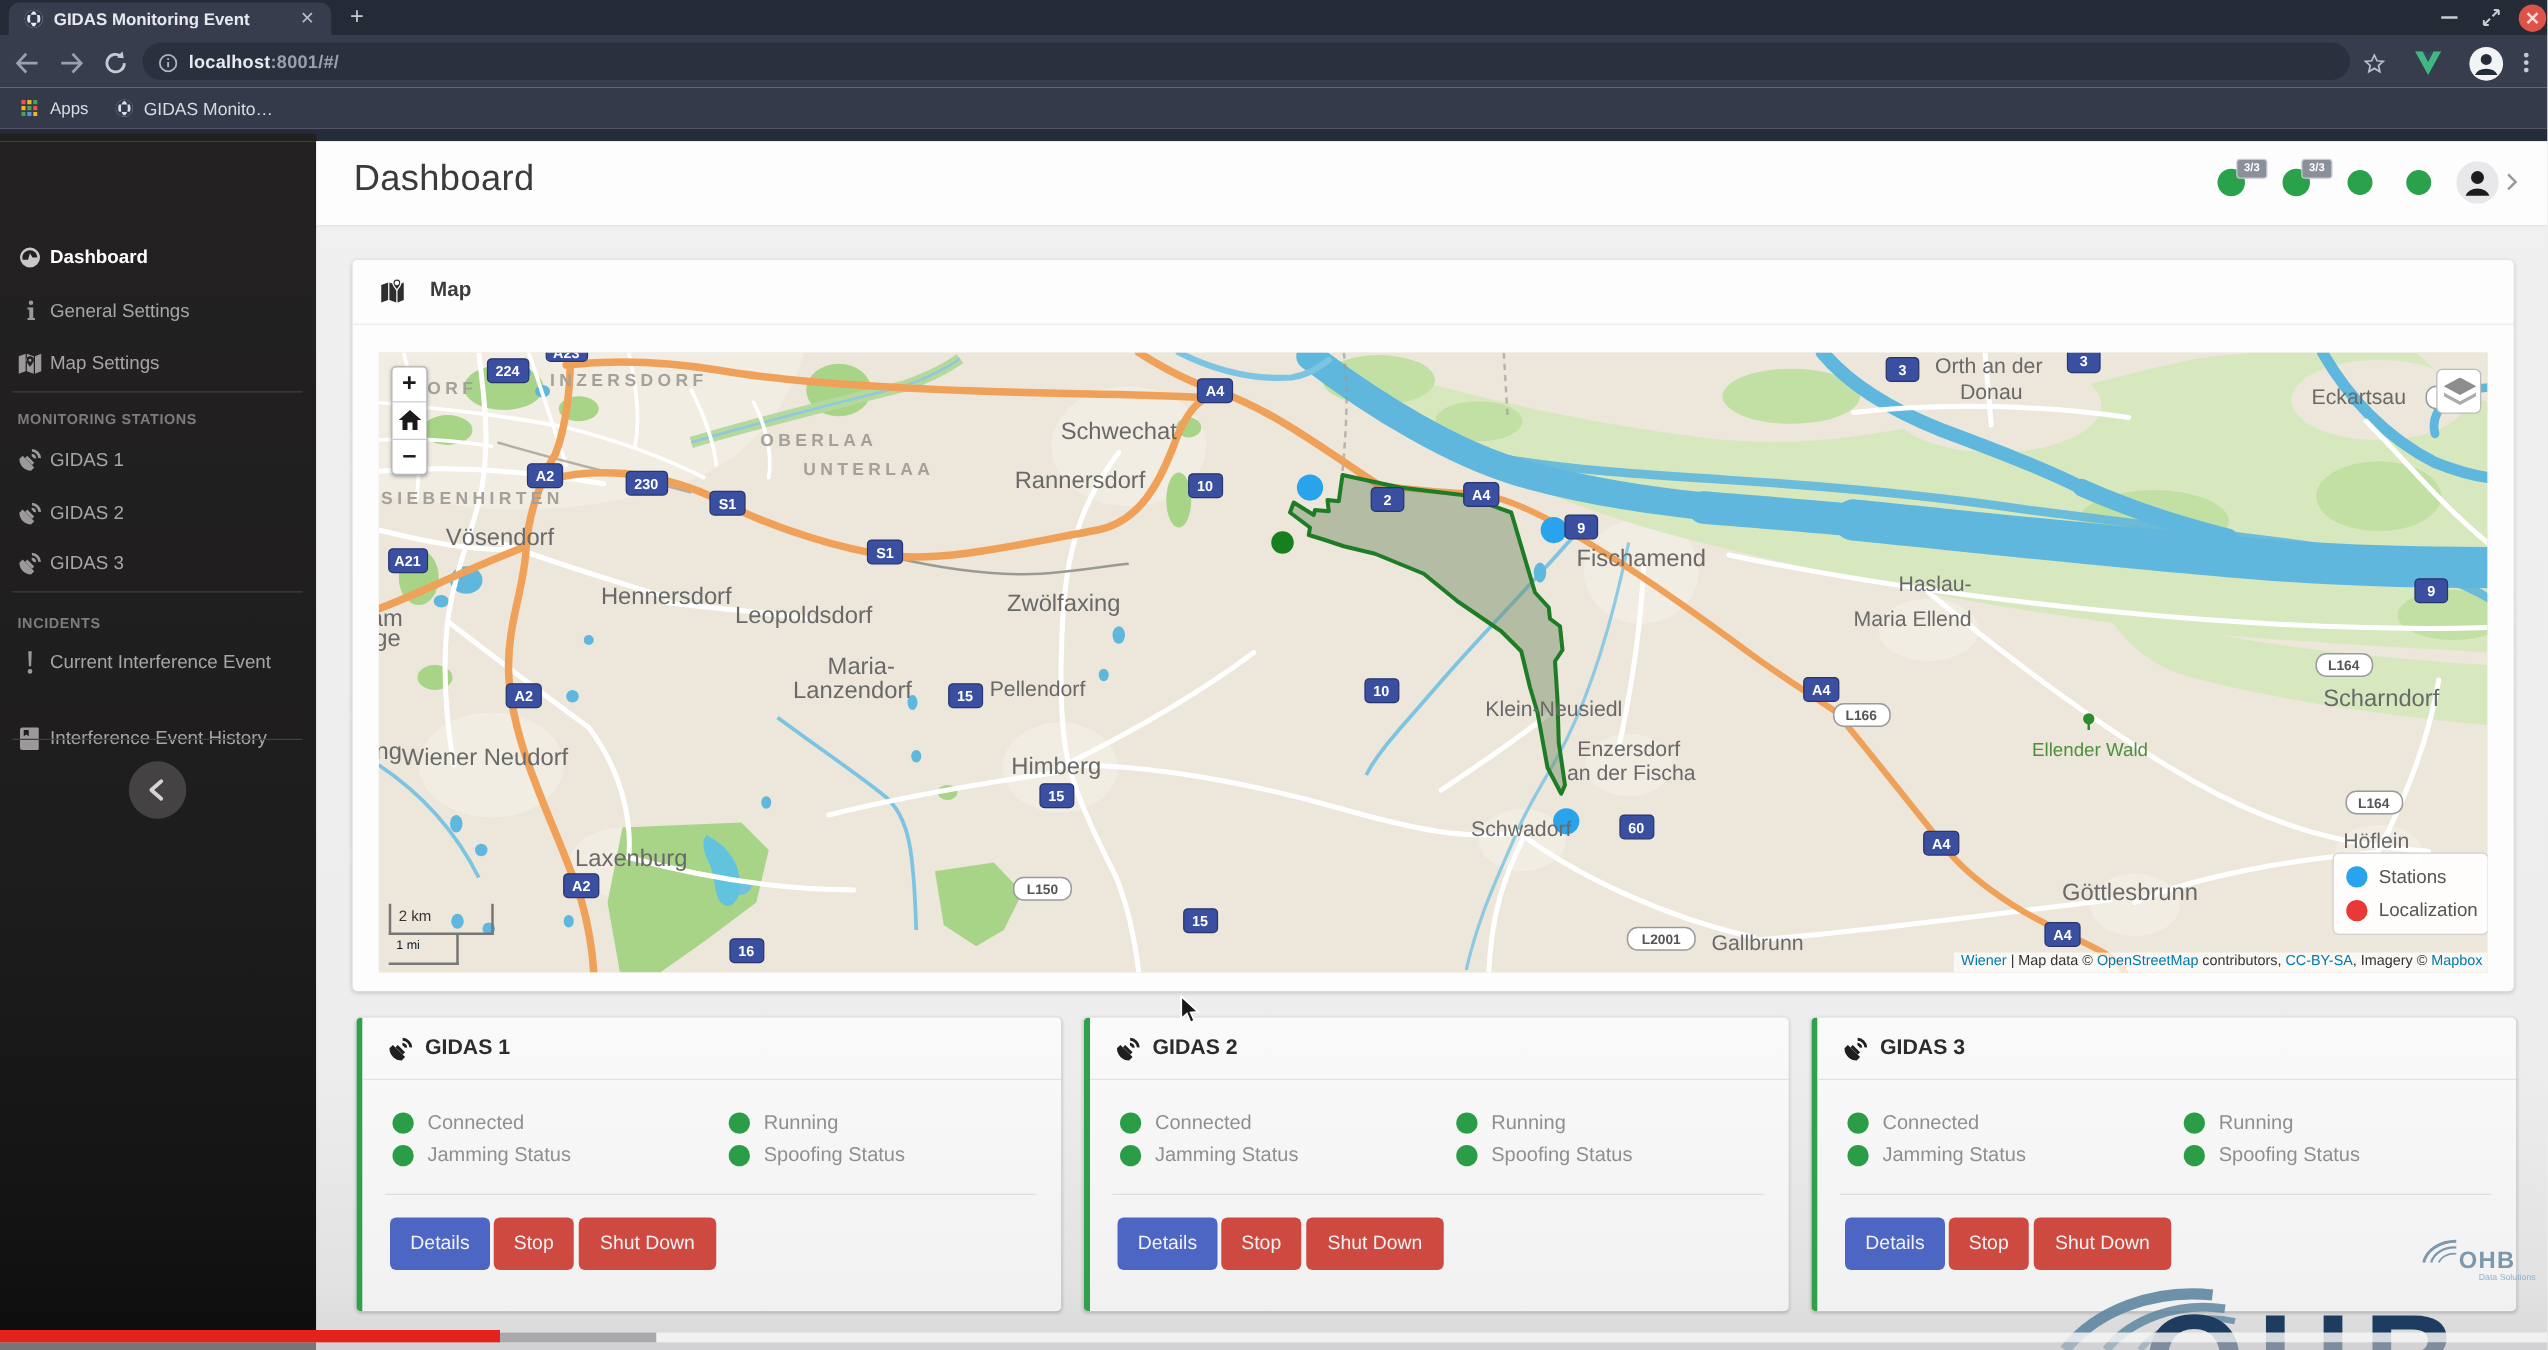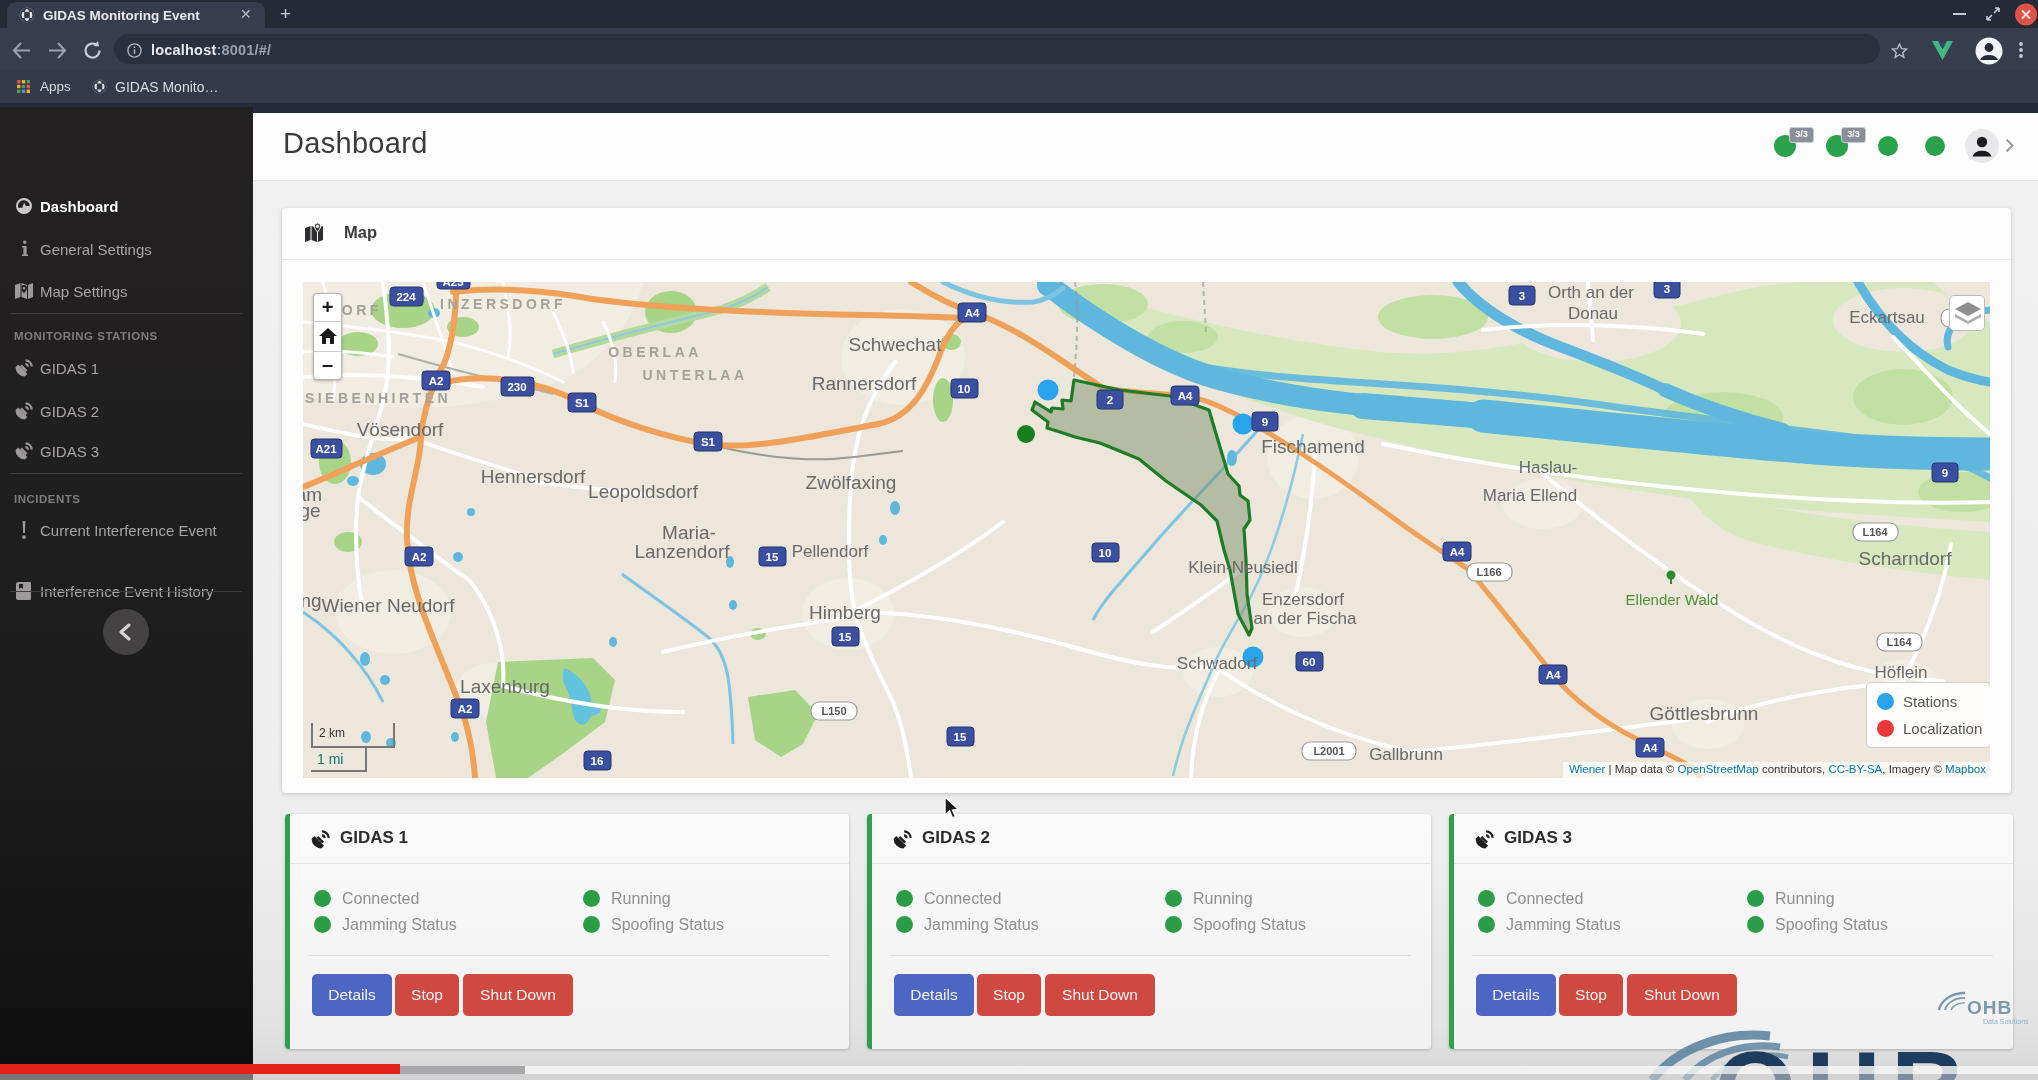--- a/index.html
+++ b/index.html
@@ -511,21 +511,21 @@
       <div class="abs" style="left:1563px;top:400px;width:125px;height:66px;background:rgba(255,255,255,0.92);border:1px solid #cfcfcf;border-radius:5px;">
         <div class="abs" style="left:10px;top:10px;width:17px;height:17px;border-radius:50%;background:#29a3ec;"></div>
         <span class="abs" style="left:36px;top:10px;font-size:15px;color:#555;">Stations</span>
         <div class="abs" style="left:10px;top:37px;width:17px;height:17px;border-radius:50%;background:#e83838;"></div>
         <span class="abs" style="left:36px;top:37px;font-size:15px;color:#555;">Localization</span>
       </div>
       
       <div class="abs" style="left:8px;top:441px;width:84px;height:25px;border:2px solid #777;border-top:none;"></div>
       <div class="abs" style="left:8px;top:466px;width:56px;height:24px;border:2px solid #777;border-top:none;border-left:none;"></div>
       <span class="abs" style="left:16px;top:444px;font-size:12px;color:#333;">2 km</span>
-      <span class="abs" style="left:14px;top:469px;font-size:14px;color:#0f766e;">1 mi</span>
+      <span class="abs" style="left:14px;top:469px;font-size:10px;color:#0f172a;">1 mi</span>
       
       <div class="abs" style="right:0;bottom:0;height:16px;background:rgba(255,255,255,0.72);font-size:11.5px;color:#333;padding:1px 4px 0 6px;white-space:nowrap;"><span style="color:#0078a8;">Wiener</span> | Map data © <span style="color:#0078a8;">OpenStreetMap</span> contributors, <span style="color:#0078a8;">CC-BY-SA</span>, Imagery © <span style="color:#0078a8;">Mapbox</span></div>
       </div>
     </div>
     <div class="abs station" style="left:32px;">
       <div class="sthead">
         <svg class="abs" style="left:20px;top:15px;" width="21" height="21" viewBox="0 0 20 20" fill="#1f1f21">
           <path d="M11.5 1.2a7.5 7.5 0 017.3 7.3l-2.2-.1a5.3 5.3 0 00-5-5zM11.3 5a4 4 0 013.7 3.7l-2.1-.1a2 2 0 00-1.5-1.5zM1.5 9.2a9.3 9.3 0 009.3 9.3l2.6-2.6L4.1 6.6 1.5 9.2zM6.1 8.3l1.7-1.7 5.6 5.6-1.7 1.7z"></path>
         </svg>
         <span class="t">GIDAS 1</span>

